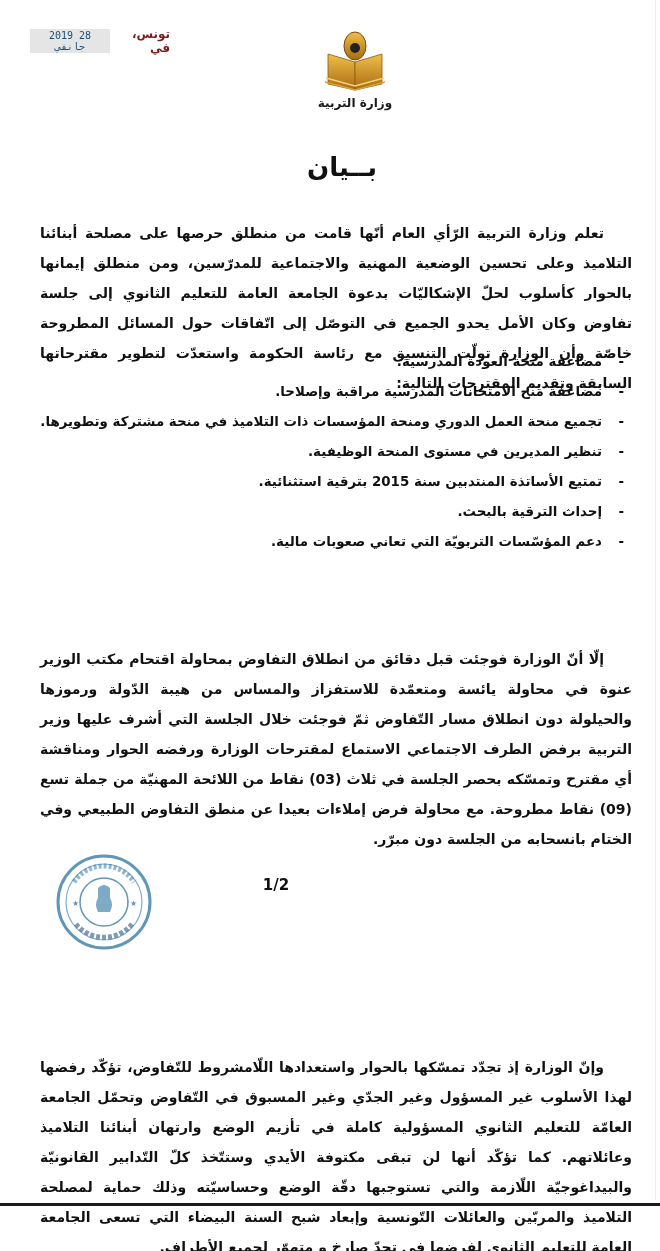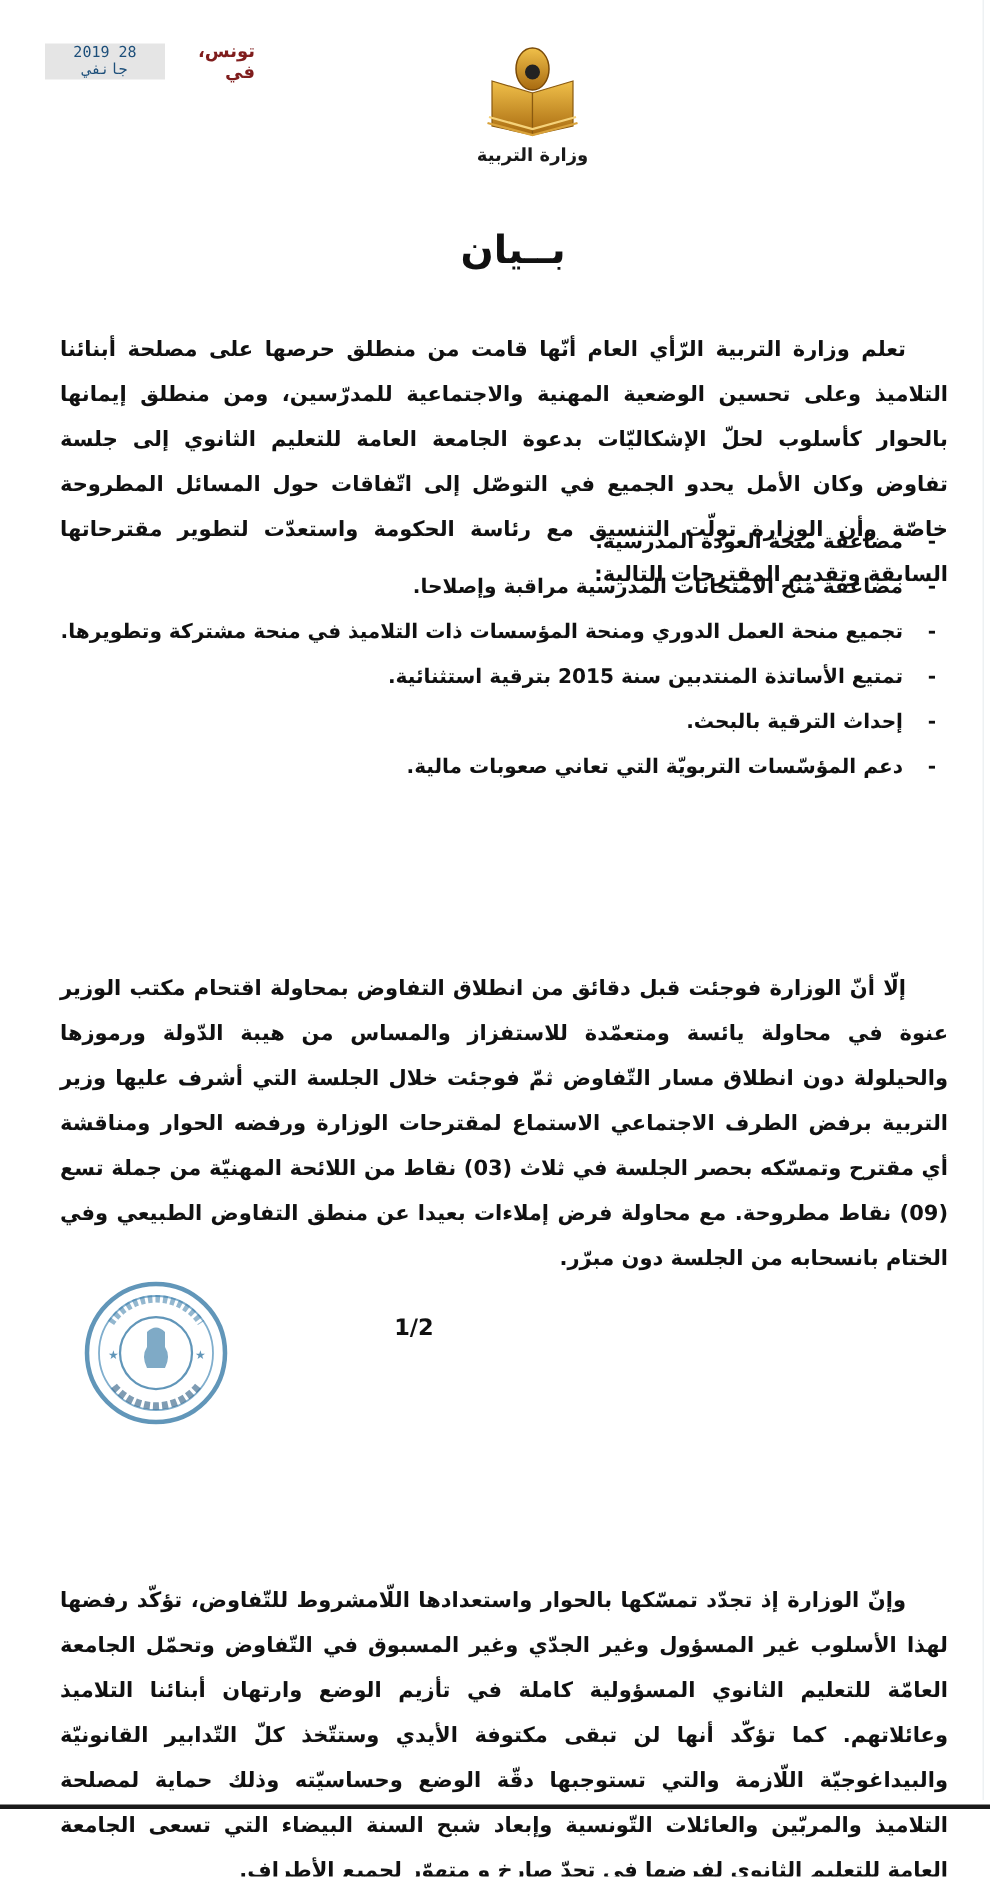--- a/index.html
+++ b/index.html
@@ -70,20 +70,21 @@
   </div>
 
   <h1 class="doc-title" style="margin:12px;">بــيان</h1>
 
   <p class="body-text p1" style="margin:0;">تعلم وزارة التربية الرّأي العام أنّها قامت من منطلق حرصها على مصلحة أبنائنا التلاميذ وعلى تحسين الوضعية المهنية والاجتماعية للمدرّسين، ومن منطلق إيمانها بالحوار كأسلوب لحلّ الإشكاليّات بدعوة الجامعة العامة للتعليم الثانوي إلى جلسة تفاوض وكان الأمل يحدو الجميع في التوصّل إلى اتّفاقات حول المسائل المطروحة خاصّة وأن الوزارة تولّت التنسيق مع رئاسة الحكومة واستعدّت لتطوير مقترحاتها السابقة وتقديم المقترحات التالية:</p>
 
   <ul class="list">
     <li>مضاعفة منحة العودة المدرسية.</li>
     <li>مضاعفة منح الامتحانات المدرسية مراقبة وإصلاحا.</li>
     <li>تجميع منحة العمل الدوري ومنحة المؤسسات ذات التلاميذ في منحة مشتركة وتطويرها.</li>
+    <li>تنظير المديرين في مستوى المنحة الوظيفية.</li>
     <li>تمتيع الأساتذة المنتدبين سنة 2015 بترقية استثنائية.</li>
     <li>إحداث الترقية بالبحث.</li>
     <li>دعم المؤسّسات التربويّة التي تعاني صعوبات مالية.</li>
   </ul>
 
   <p class="body-text p2" style="margin:0;">إلّا أنّ الوزارة فوجئت قبل دقائق من انطلاق التفاوض بمحاولة اقتحام مكتب الوزير عنوة في محاولة يائسة ومتعمّدة للاستفزاز والمساس من هيبة الدّولة ورموزها والحيلولة دون انطلاق مسار التّفاوض ثمّ فوجئت خلال الجلسة التي أشرف عليها وزير التربية برفض الطرف الاجتماعي الاستماع لمقترحات الوزارة ورفضه الحوار ومناقشة أي مقترح وتمسّكه بحصر الجلسة في ثلاث (03) نقاط من اللائحة المهنيّة من جملة تسع (09) نقاط مطروحة. مع محاولة فرض إملاءات بعيدا عن منطق التفاوض الطبيعي وفي الختام بانسحابه من الجلسة دون مبرّر.</p>
 
   <div class="stamp">
     <svg width="100" height="100" viewBox="0 0 100 100">
       <circle cx="50" cy="50" r="46" fill="none" stroke="#3a7ca8" stroke-width="3" opacity="0.8"></circle>

